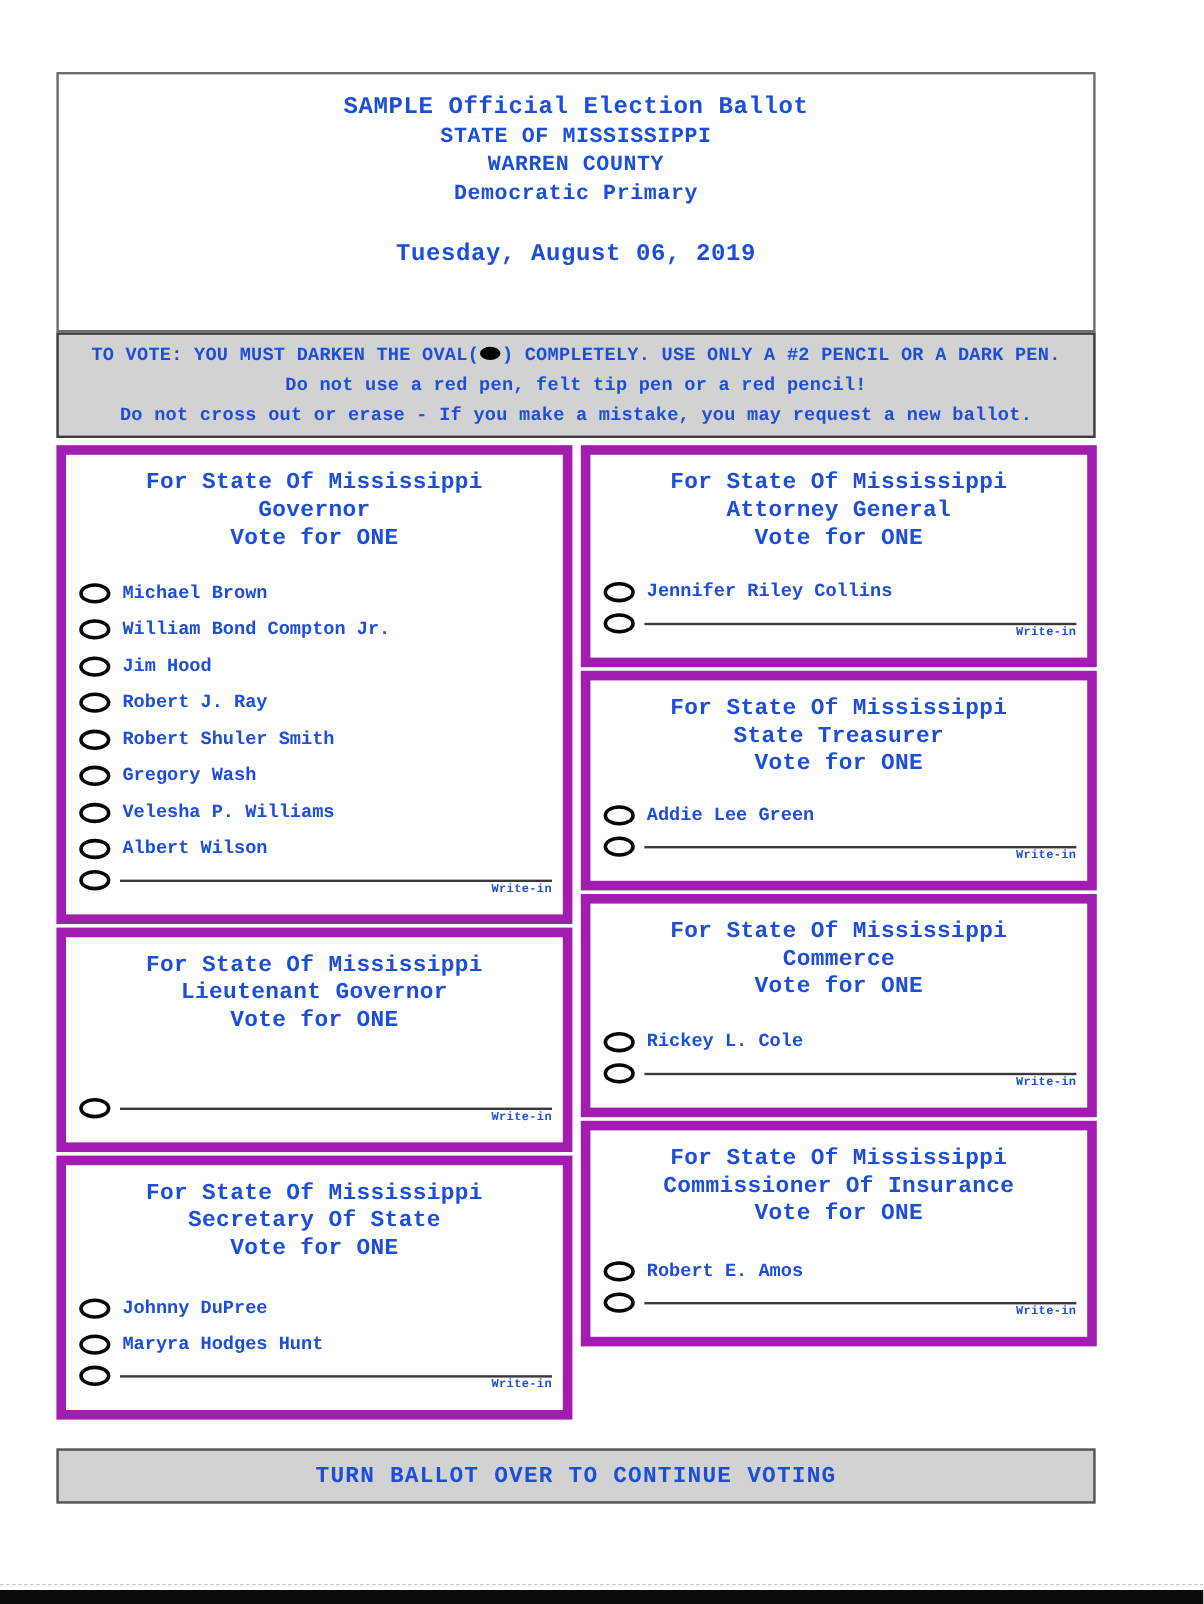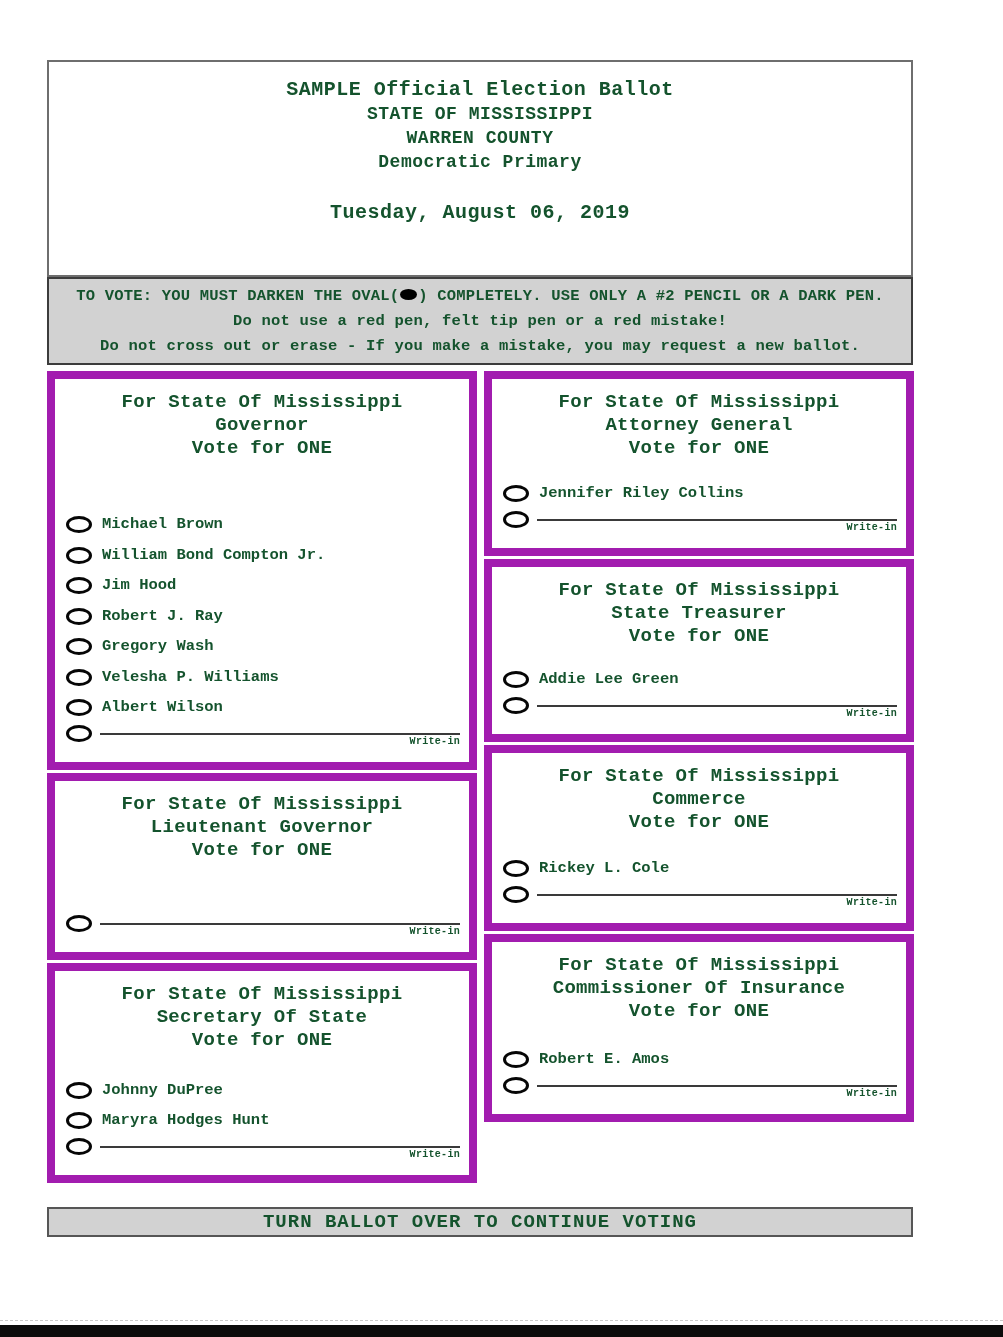--- a/index.html
+++ b/index.html
@@ -1,17 +1,17 @@
 <!DOCTYPE html>
 <html><head>
 <meta charset="utf-8">
 <style>
   html,body{margin:0;padding:0;background:#ffffff;}
   .page{position:relative;width:1003px;height:1337px;background:#ffffff;overflow:hidden;
-        font-family:"Liberation Mono","DejaVu Sans Mono",monospace;font-weight:bold;color:#14532d;}
+        font-family:"Liberation Mono","DejaVu Sans Mono",monospace;font-weight:bold;color:#1d4ed8;}
 
   
   .header-box{position:absolute;left:47px;top:60px;width:866px;height:217px;
               border:2px solid #6e6e6e;box-sizing:border-box;text-align:center;padding-top:16px;}
   .h-title{font-size:20px;letter-spacing:0.5px;line-height:24px;}
   .h-line{font-size:18px;letter-spacing:0.5px;line-height:24px;}
   .h-date{font-size:20px;letter-spacing:0.5px;margin-top:27px;}
 
   
   .instructions-box{position:absolute;left:47px;top:277px;width:866px;height:88px;
@@ -35,21 +35,21 @@
   .oval{flex:0 0 auto;width:26px;height:17px;border:3px solid #060606;border-radius:50%;
         box-sizing:border-box;margin-left:11px;background:#fff;}
   .cand-name{font-size:15.5px;margin-left:10px;white-space:nowrap;}
   .writein-row{display:flex;align-items:flex-start;margin-top:6px;min-height:34px;}
   .writein-row .oval{margin-top:3px;}
   .wi-right{flex:1;margin-left:8px;margin-right:9px;text-align:right;}
   .wi-line{height:11px;border-bottom:2px solid #3a3a3a;}
   .wi-label{font-size:10px;letter-spacing:0.3px;margin-top:1px;}
 
   
-  .footer-box{position:absolute;left:47px;top:1207px;width:866px;height:30px;
+  .footer-box{position:absolute;left:47px;top:1207px;width:866px;height:46px;
               background:#d2d2d2;border:2px solid #565656;box-sizing:border-box;
               display:flex;align-items:center;justify-content:center;}
   .footer-text{font-size:19px;letter-spacing:1px;}
 
   
   .dashed-edge{position:absolute;left:0;top:1320px;width:1003px;height:0;
                border-top:1px dashed #c9c9c9;}
   .bottom-bar{position:absolute;left:0;top:1325px;width:1003px;height:12px;background:#0b0b0b;}
 </style>
 </head>
@@ -60,21 +60,21 @@
   <div class="header-box">
     <div class="h-title">SAMPLE Official Election Ballot</div>
     <div class="h-line">STATE OF MISSISSIPPI</div>
     <div class="h-line">WARREN COUNTY</div>
     <div class="h-line">Democratic Primary</div>
     <div class="h-date">Tuesday, August 06, 2019</div>
   </div>
 
   <div class="instructions-box">
     <div class="instr-line"><span>TO VOTE: YOU MUST DARKEN THE OVAL(</span><span class="oval-glyph"></span><span>) COMPLETELY. USE ONLY A #2 PENCIL OR A DARK PEN.</span></div>
-    <div class="instr-line">Do not use a red pen, felt tip pen or a red mistake!</div>
+    <div class="instr-line">Do not use a red pen, felt tip pen or a red pencil!</div>
     <div class="instr-line">Do not cross out or erase - If you make a mistake, you may request a new ballot.</div>
   </div>
 
   <div class="col" id="col-left">
   <div class="contest-box" style="height: 399px;">
     <div class="box-header">
       <div class="hline jur">For State Of Mississippi</div>
       <div class="office">
             <div class="hline">Governor</div>
           </div>
@@ -89,20 +89,24 @@
             <span class="oval"></span>
             <span class="cand-name">William Bond Compton Jr.</span>
           </div>
           <div class="cand-row">
             <span class="oval"></span>
             <span class="cand-name">Jim Hood</span>
           </div>
           <div class="cand-row">
             <span class="oval"></span>
             <span class="cand-name">Robert J. Ray</span>
+          </div>
+          <div class="cand-row">
+            <span class="oval"></span>
+            <span class="cand-name">Robert Shuler Smith</span>
           </div>
           <div class="cand-row">
             <span class="oval"></span>
             <span class="cand-name">Gregory Wash</span>
           </div>
           <div class="cand-row">
             <span class="oval"></span>
             <span class="cand-name">Velesha P. Williams</span>
           </div>
           <div class="cand-row">

